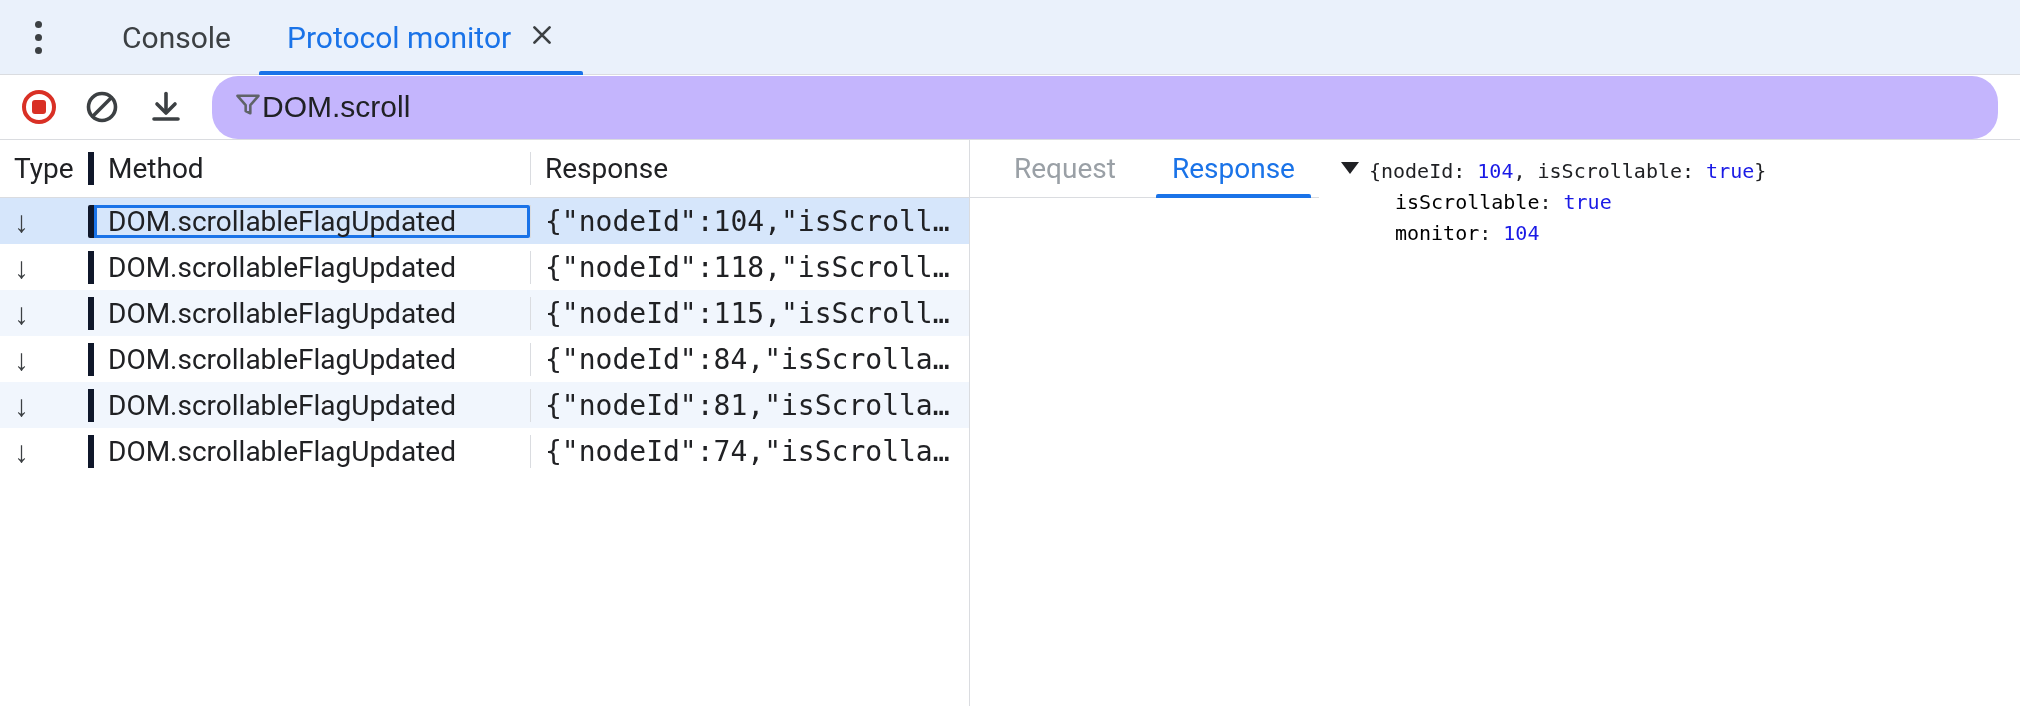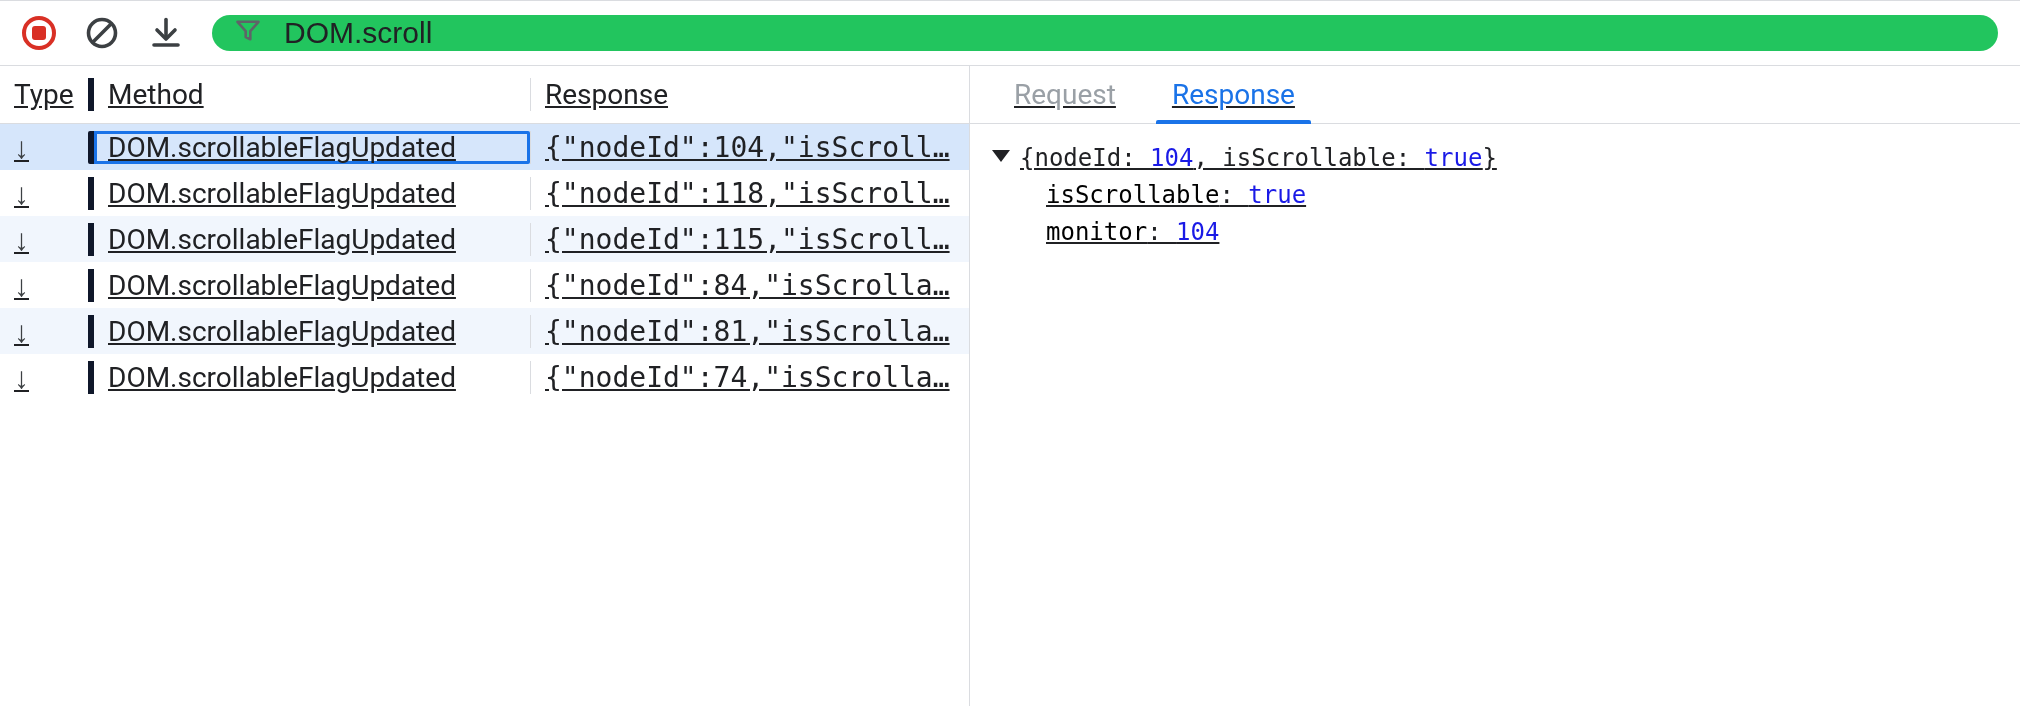--- a/index.html
+++ b/index.html
@@ -39,69 +39,89 @@
     border-top: 1px solid #dadce0;
     border-bottom: 1px solid #dadce0;
     display: flex; align-items: center; padding-left: 22px; gap: 28px;
     background: #fff;
   }
   .tool-icon { display:flex; align-items:center; justify-content:center; cursor:pointer; }
   .tool-icon svg { width: 36px; height: 36px; }
   .record { width: 34px; height: 34px; border: 4px solid #d93025; border-radius: 50%; display:flex;align-items:center;justify-content:center; }
   .record .dot { width: 14px; height: 14px; background: #d93025; border-radius: 3px; }
   .filter-box {
-    flex: 1; height: 36px; margin-right: 22px;
-    background: #22c55e; border-radius: 26px;
-    display: flex; align-items: center; padding: 0 22px; gap: 22px;
+    flex: 1; height: 63px; margin-right: 22px;
+    background: #c4b5fd; border-radius: 26px;
+    display: flex; align-items: center; padding: 0 22px; gap: 0;
     color: #3c4043; font-size: 30px;
   }
   .filter-box input {
     border:none; background:transparent; outline:none; font-size: 30px; flex:1;
     color:#202124;
   }
 
   
-  .main { flex:1; display:flex; min-height:0;text-decoration:underline; }
+  .main { flex:1; display:flex; min-height:0; }
 
   
   .table-wrap { flex: 0 0 970px; display:flex; flex-direction:column; border-right:1px solid #dadce0; }
   .thead, .trow { display:flex; align-items:center; height:46px; }
   .thead { height:58px; border-bottom:1px solid #dadce0; }
   .col-type  { width: 88px; padding-left: 14px; }
   .col-method{ width: 442px; padding-left: 14px; border-left:6px solid #0f172a; }
   .col-resp  { flex:1; padding-left: 14px; border-left:1px solid #dadce0; overflow:hidden; text-overflow:ellipsis; white-space:nowrap; }
   .thead .col-type, .thead .col-method, .thead .col-resp { font-size: 28px; color:#202124; }
   .tbody { flex:1; overflow:hidden; font-size: 28px; }
   .trow.even { background:#f1f6fd; }
   .trow.selected { background:#d6e6fb; }
   .trow.selected .col-method {
     box-shadow: inset 0 0 0 3px #1a73e8;
     border-radius: 2px;
   }
   .arrow-down { font-size: 30px; color:#3c4043; }
   .col-resp { font-family: ui-monospace, SFMono-Regular, Menlo, Consolas, monospace; font-size: 28px; }
 
   
-  .detail { flex:1; display:flex; flex-direction:column; }
+  .detail { flex:1; display:flex; flex-direction:row; }
   .dtabs { height:58px; display:flex; align-items:stretch; padding-left:20px; gap:8px; border-bottom:1px solid #dadce0; }
   .dtab { display:flex; align-items:center; padding:0 24px; font-size:28px; color:#9aa0a6; position:relative; cursor:pointer; }
   .dtab.active { color:#1a73e8; }
   .dtab.active::after { content:""; position:absolute; left:8px; right:8px; bottom:-1px; height:4px; background:#1a73e8; border-radius:2px 2px 0 0; }
-  .dbody { padding: 16px 22px; font-family: ui-monospace, SFMono-Regular, Menlo, Consolas, monospace; font-size: 24px; line-height: 1.55; }
+  .dbody { padding: 16px 22px; font-family: ui-monospace, SFMono-Regular, Menlo, Consolas, monospace; font-size: 20px; line-height: 1.55; }
   .caret { display:inline-block; width:0;height:0;border-left:9px solid transparent;border-right:9px solid transparent;border-top:12px solid #202124; margin-right:10px; position:relative; top:-4px;}
   .tok-key   { color:#000000; }
   .tok-num   { color:#1a1ae6; }
   .tok-bool  { color:#1a1ae6; }
   .indent { padding-left: 54px; }
 </style>
 </head>
 <body>
 
 <div class="root">
 
+  <div class="tabbar">
+    <div class="kebab">
+      <span></span>
+        <span></span>
+        <span></span>
+    </div>
+    <div class="tabs">
+      <div class="tab">
+        <span>Console</span>
+      </div>
+      <div class="tab active">
+        <span>Protocol monitor</span>
+        <span class="x">
+          <svg viewBox="0 0 24 24" width="26" height="26" stroke="#3c4043" stroke-width="2.5" fill="none" stroke-linecap="round">
+              <path d="M5 5 L19 19 M19 5 L5 19"></path>
+            </svg>
+        </span>
+      </div>
+    </div>
+  </div>
 
   <div class="toolbar">
     <div class="tool-icon">
       <div class="record">
           <div class="dot"></div>
         </div>
     </div>
     <div class="tool-icon">
       <svg viewBox="0 0 24 24" stroke="#3c4043" stroke-width="2.4" fill="none" stroke-linecap="round">
           <circle cx="12" cy="12" r="9"></circle>

